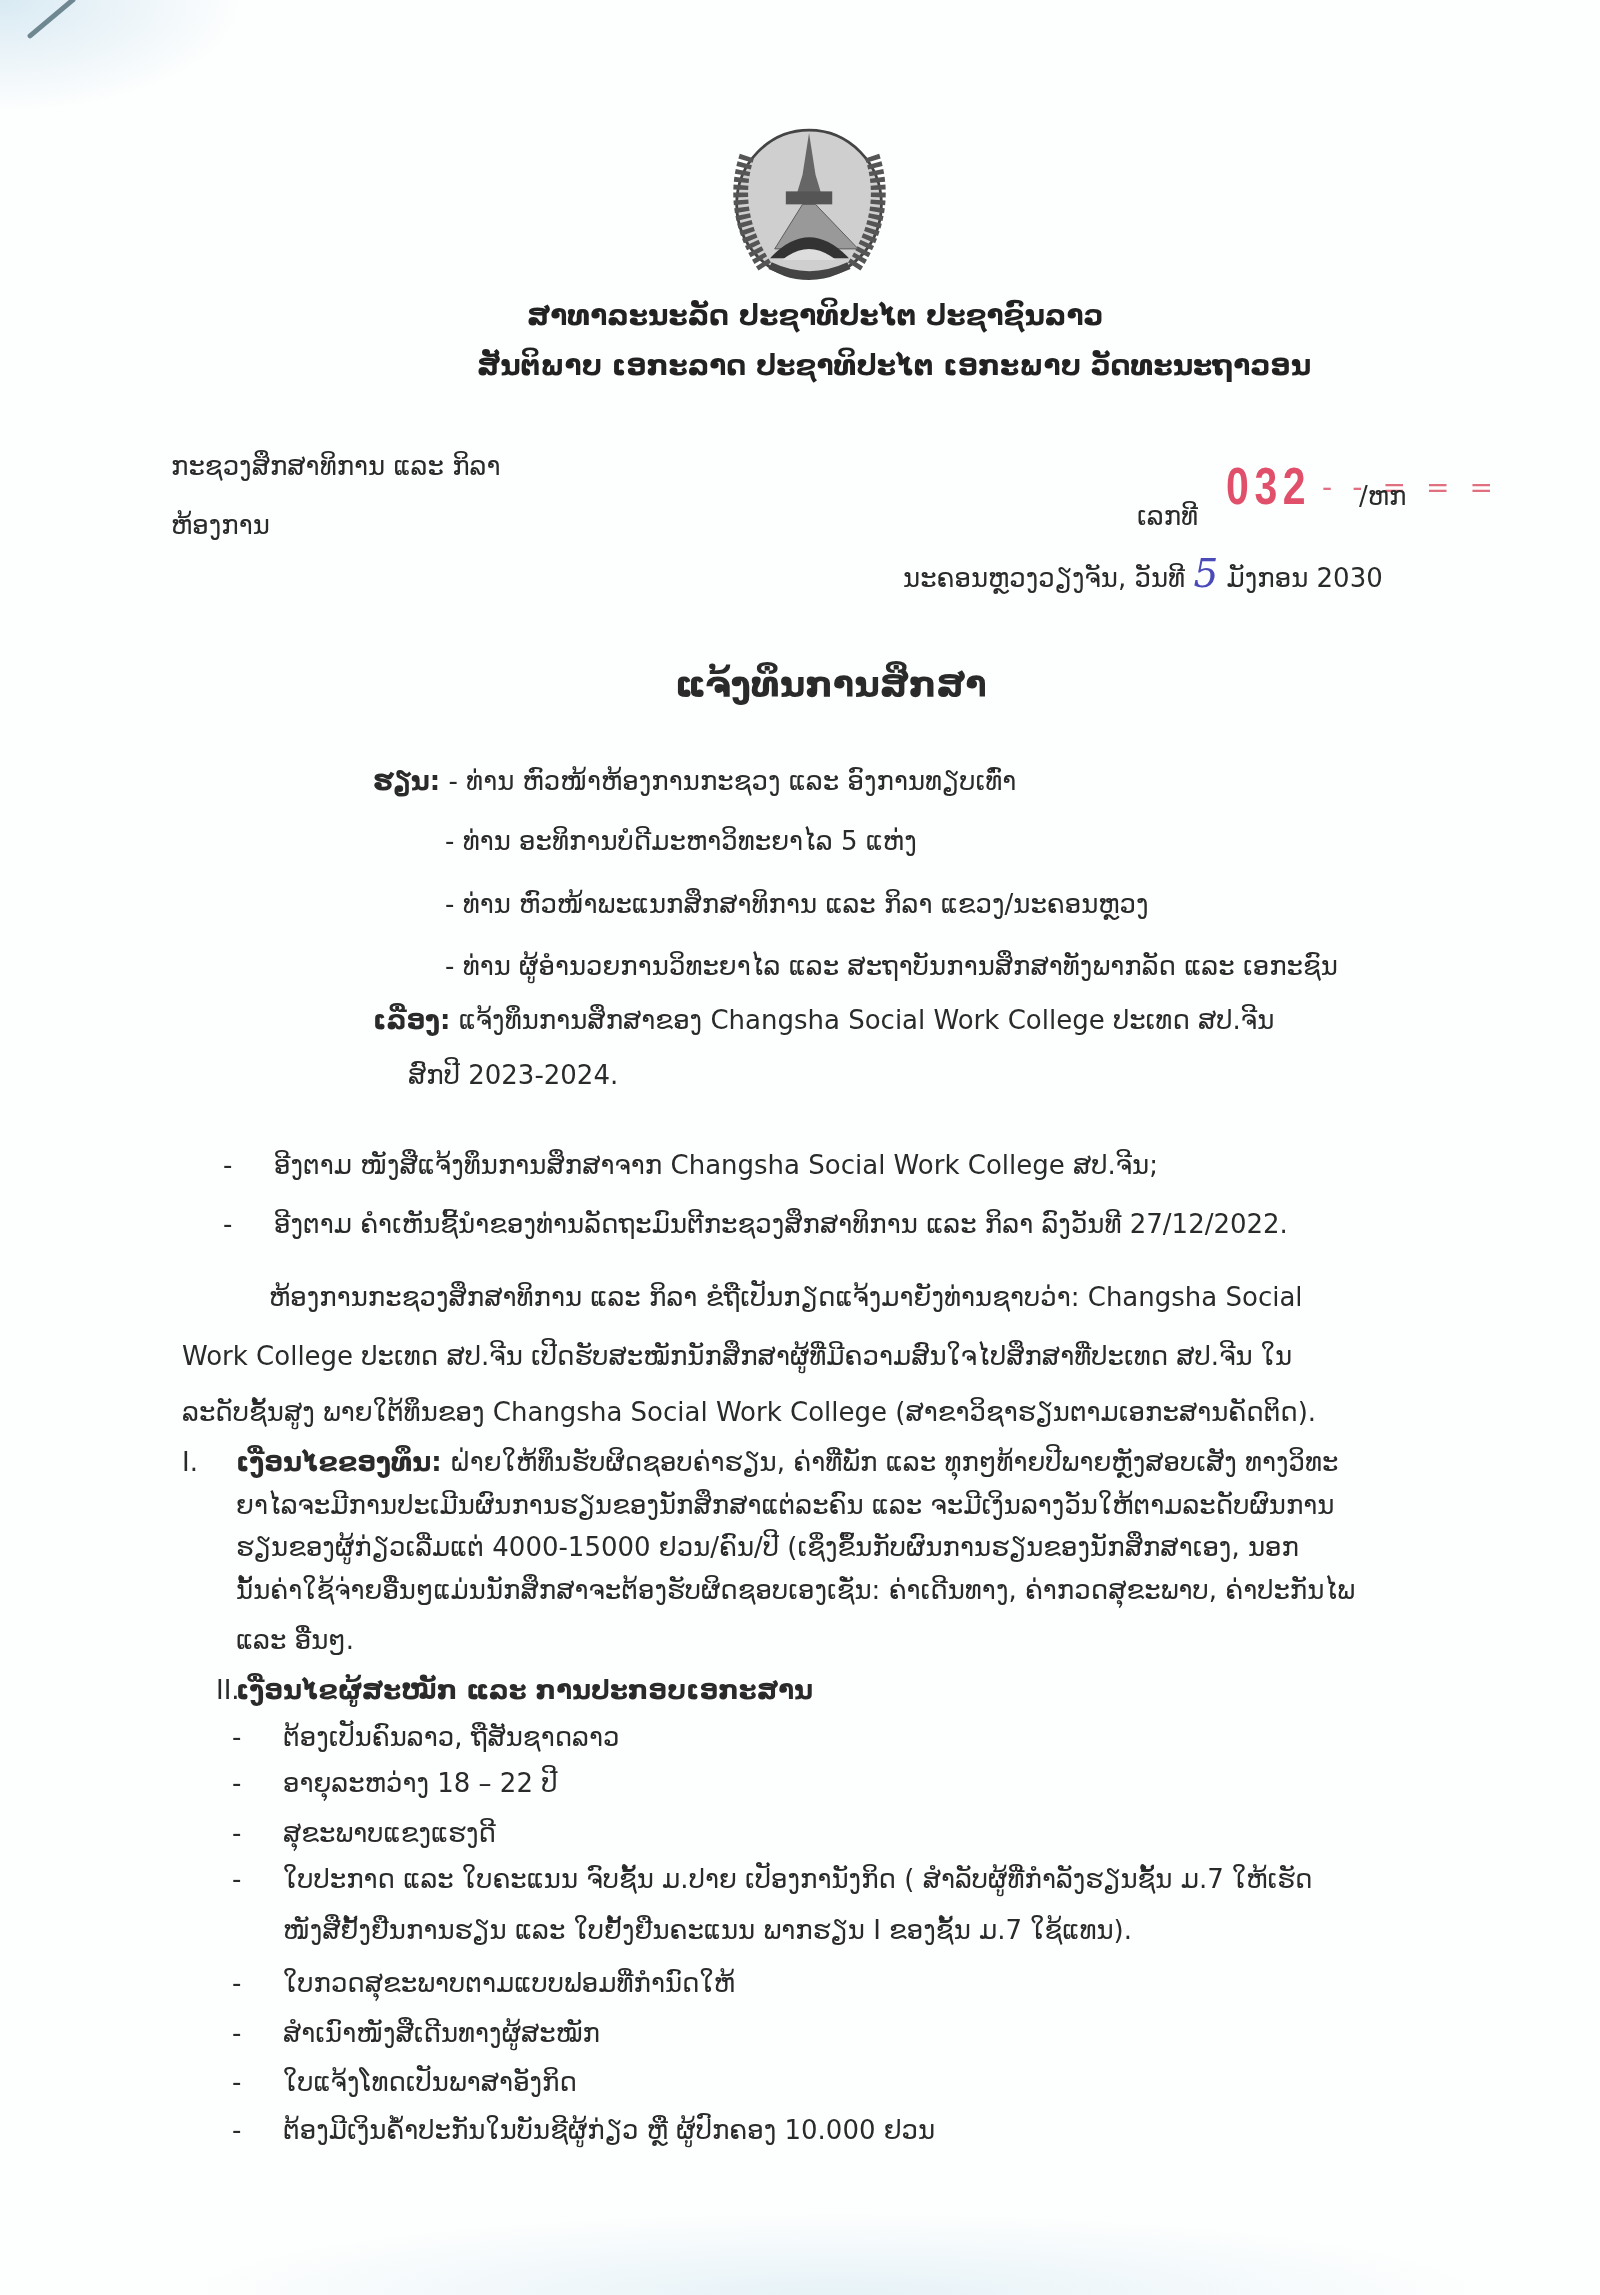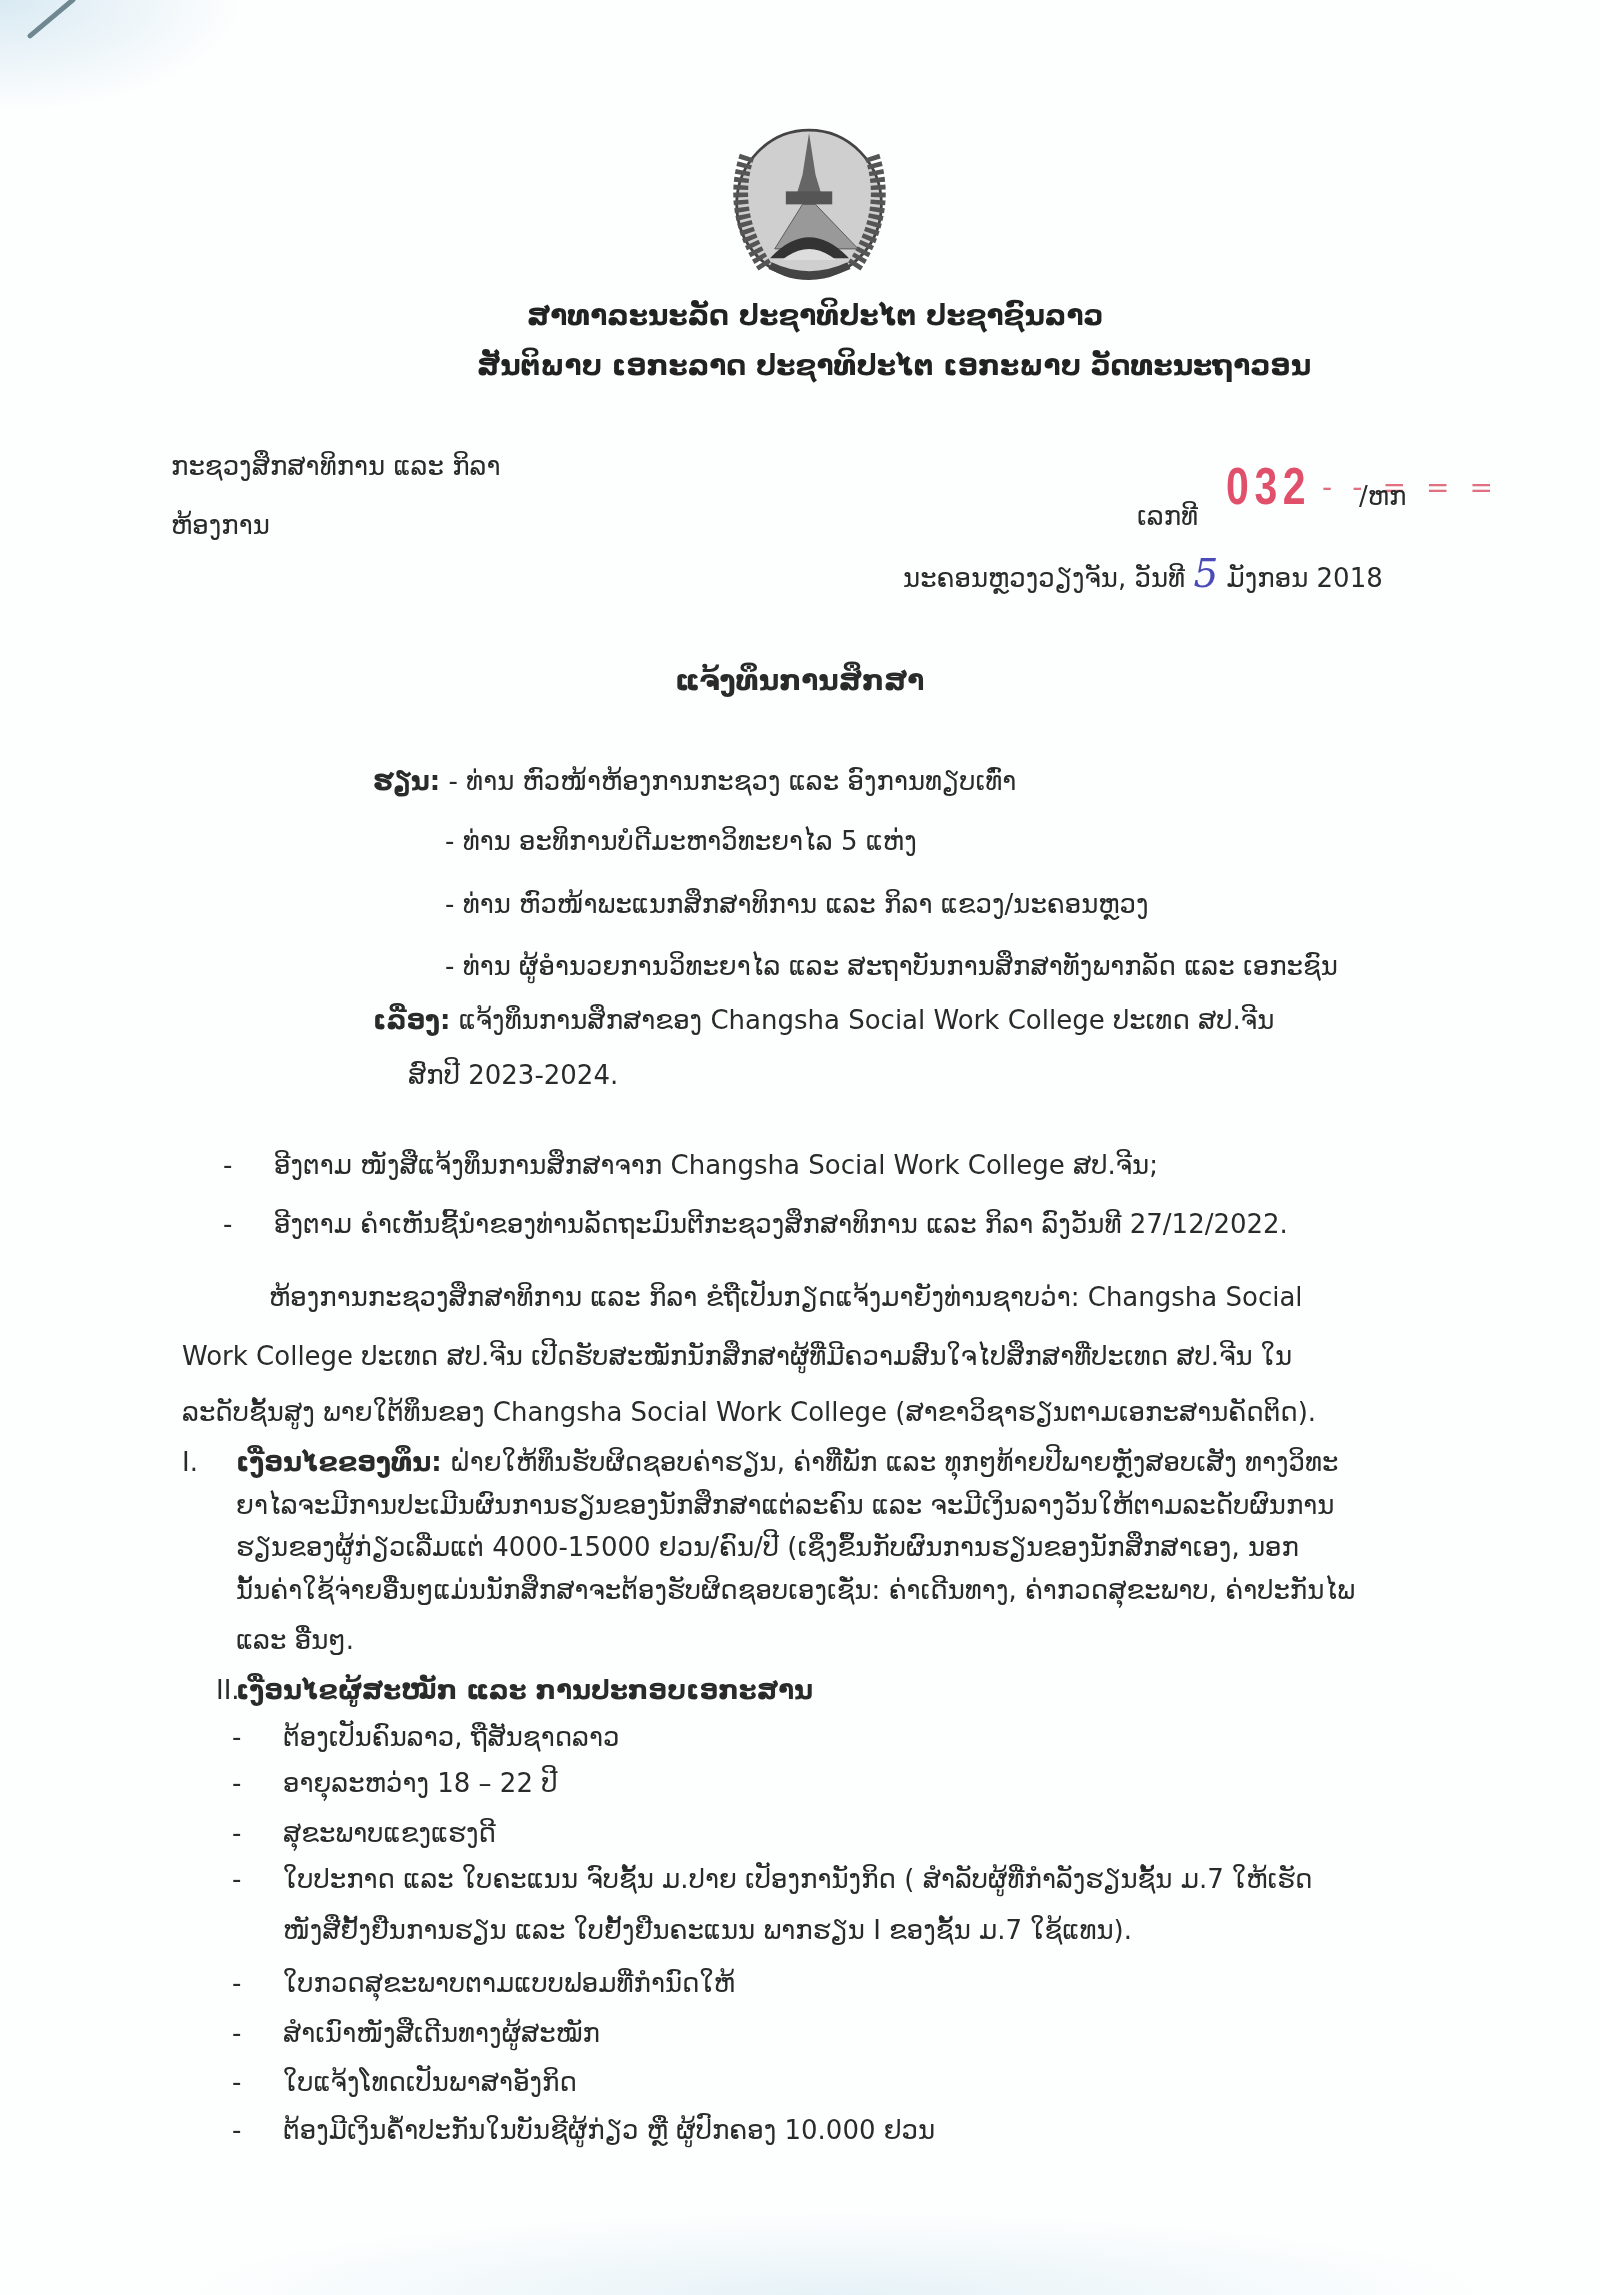--- a/index.html
+++ b/index.html
@@ -24,21 +24,21 @@
     .abs { position: absolute; white-space: nowrap; }
     .emblem { position: absolute; left: 719px; top: 119px; width: 181px; height: 167px; }
     .hdr { font-size: 28px; font-weight: bold; color: #222; }
     .t28 { font-size: 26px; }
     .stamp-no {
       color: #e0506a; font-family: "Liberation Sans", sans-serif; font-size: 41px;
       letter-spacing: 5.6px; font-weight: bold; transform: scaleY(1.25);
     }
     .stamp-dash { color: #e07080; font-size: 28px; letter-spacing: 5.6px; }
     .handwrite { color: #4a4ab8; font-size: 39px; font-style: italic; font-family: "DejaVu Serif", serif; }
-    .title { font-size: 28px; font-weight: bold; }
+    .title { font-size: 35px; font-weight: bold; }
     .bold { font-weight: bold; }
   </style>
 </head>
 <body>
 
 <div class="page-shade"></div>
 <div class="staple"></div>
 
 <svg class="emblem" viewBox="0 0 195 180">
   <ellipse cx="97" cy="92" rx="78" ry="80" fill="#cfcfcf" stroke="#444" stroke-width="3"></ellipse>
@@ -59,21 +59,21 @@
 <div class="abs t28" style="left:171px;top:510px;">ຫ້ອງການ</div>
 
 <div class="abs stamp-no" style="left:1226px;top:464px;">032</div>
 <div class="abs stamp-dash" style="left:1322px;top:471px;">- - = = =</div>
 <div class="abs t28" style="left:1137px;top:501px;text-align:right;">ເລກທີ</div>
 <div class="abs t28" style="left:1359px;top:481px;">/ຫກ</div>
 
 <div class="abs t28" style="left:903px;top:551px;">
   <span>ນະຄອນຫຼວງວຽງຈັນ, ວັນທີ</span>
   <span class="handwrite">5</span>
-  <span>ມັງກອນ 2018</span>
+  <span>ມັງກອນ 2030</span>
 </div>
 
 <div class="abs title" style="left:675px;top:664px;">ແຈ້ງທຶນການສຶກສາ</div>
 
 <div class="abs t28" style="left:373px;top:766px;">
   <span class="bold">ຮຽນ:</span>
   <span>- ທ່ານ ຫົວໜ້າຫ້ອງການກະຊວງ ແລະ ອົງການທຽບເທົ່າ</span>
 </div>
 <div class="abs t28" style="left:445px;top:826px;">- ທ່ານ ອະທິການບໍດີມະຫາວິທະຍາໄລ 5 ແຫ່ງ</div>
 <div class="abs t28" style="left:445px;top:889px;">- ທ່ານ ຫົວໜ້າພະແນກສຶກສາທິການ ແລະ ກິລາ ແຂວງ/ນະຄອນຫຼວງ</div>

